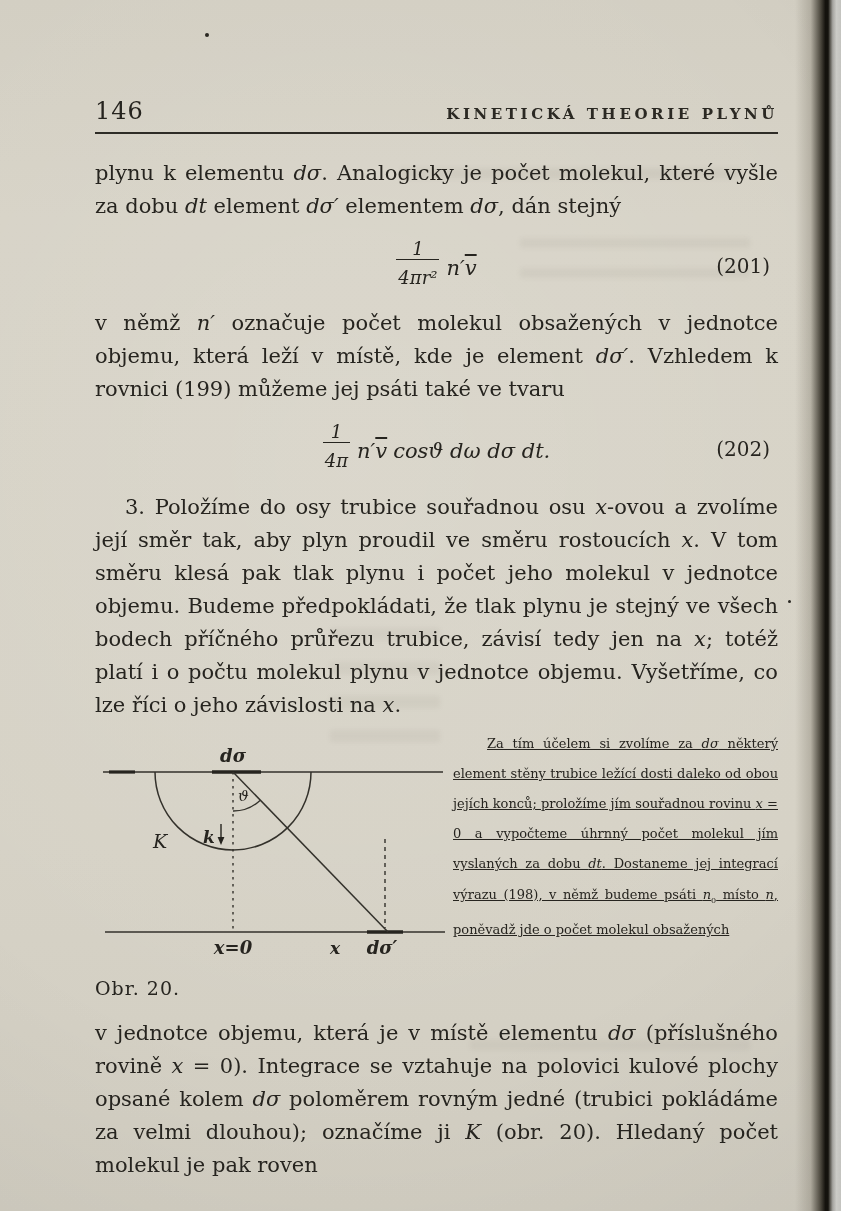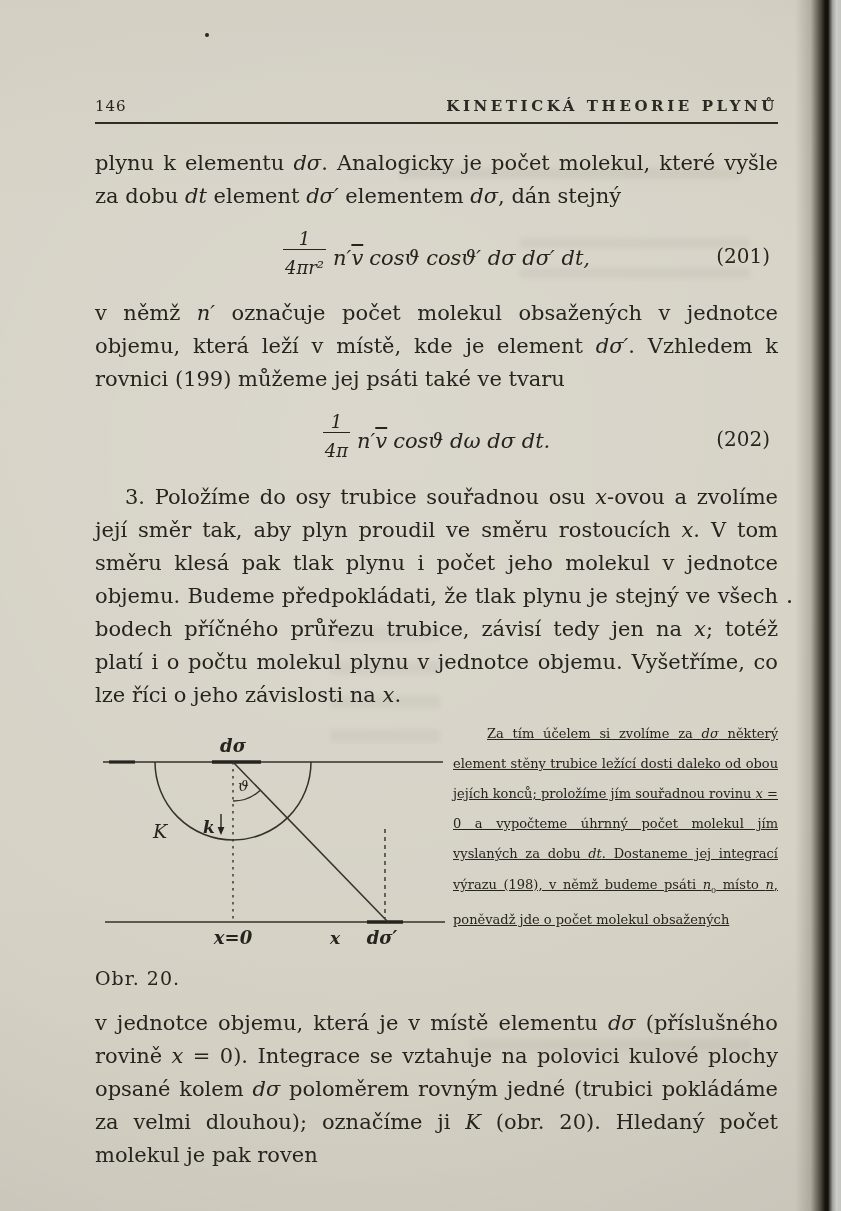--- a/index.html
+++ b/index.html
@@ -14,21 +14,21 @@
   
   .edge-shadow {
     position:absolute; top:0; right:0; width:46px; height:100%;
     background:linear-gradient(90deg,
       rgba(150,144,130,0) 0%, rgba(120,114,100,0.35) 34%, #4a463c 56%,
       #14120d 66%, #14120d 72%, #55534c 76%, #a5a4a0 82%, #cbcbc7 90%, #c3c3bf 100%);
   }
   .content { position:absolute; left:95px; top:0; width:683px; }
   
   .hdr { display:flex; justify-content:space-between; align-items:baseline; margin-top:97px; }
-  .pagenum { font-size:15px; letter-spacing:1px; }
+  .pagenum { font-size:24px; letter-spacing:1px; }
   .runtitle { font-size:15px; letter-spacing:3.6px; font-weight:bold; color:#2b2923; }
   .rule { border:0; border-top:2.4px solid #2e2c26; margin:7px 0 0 0; }
   
   .para { font-size:21px; line-height:33px; text-align:justify; margin:0; }
   .p1 { margin-top:23px; }
   .indent { text-indent:30px; }
   .it { font-style:italic; }
   sub { font-size:0.62em; }
   
   .eq { position:relative; text-align:center; font-size:21px; margin:13px 0 11px 0; }
@@ -81,21 +81,20 @@
     <p class="para p1"><span>plynu k elementu </span><span class="it">dσ</span><span>. Analogicky je počet molekul, které vyšle za dobu </span><span class="it">dt</span><span> element </span><span class="it">dσ′</span><span> elementem </span><span class="it">dσ</span><span>, dán stejný</span></p>
 
     <div class="eq">
       <span class="eq-body">
         <span class="frac">
           <span class="fnum">1</span>
           <span class="fden">4πr²</span>
         </span>
         <span>n′</span>
           <span class="ov">v</span>
-        <span class="msp">cosϑ cosϑ′ dσ dσ′ dt,</span>
       </span>
       <span class="eq-num">(201)</span>
     </div>
 
     <p class="para"><span>v němž </span><span class="it">n′</span><span> označuje počet molekul obsažených v jednotce objemu, která leží v místě, kde je element </span><span class="it">dσ′</span><span>. Vzhledem k rovnici (199) můžeme jej psáti také ve tvaru</span></p>
 
     <div class="eq">
       <span class="eq-body">
         <span class="frac">
           <span class="fnum">1</span>

